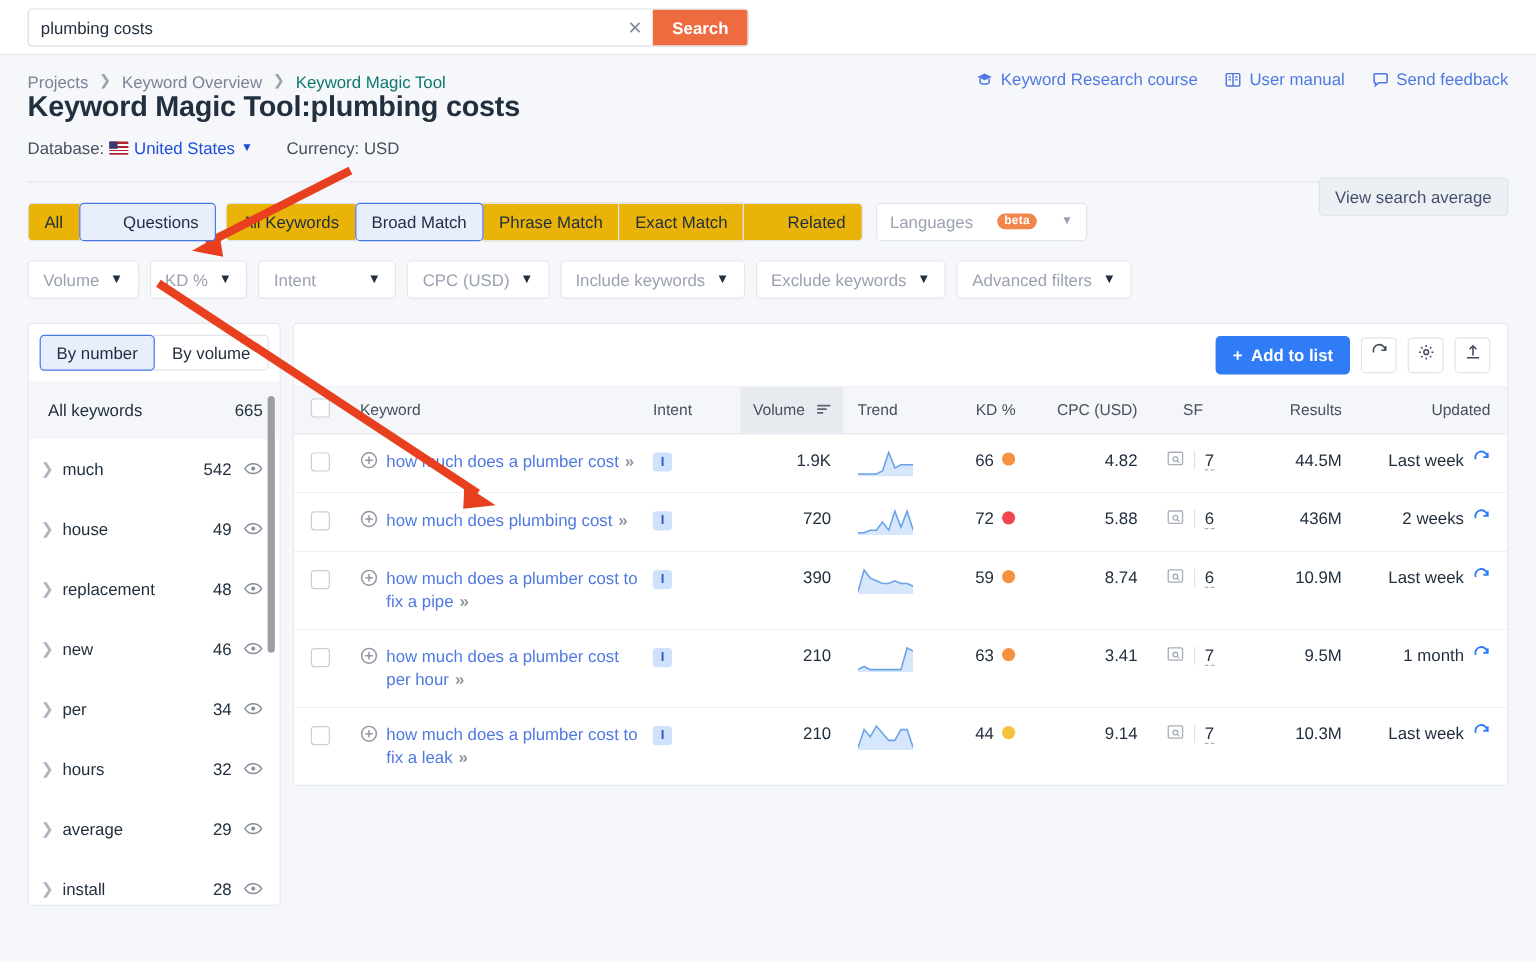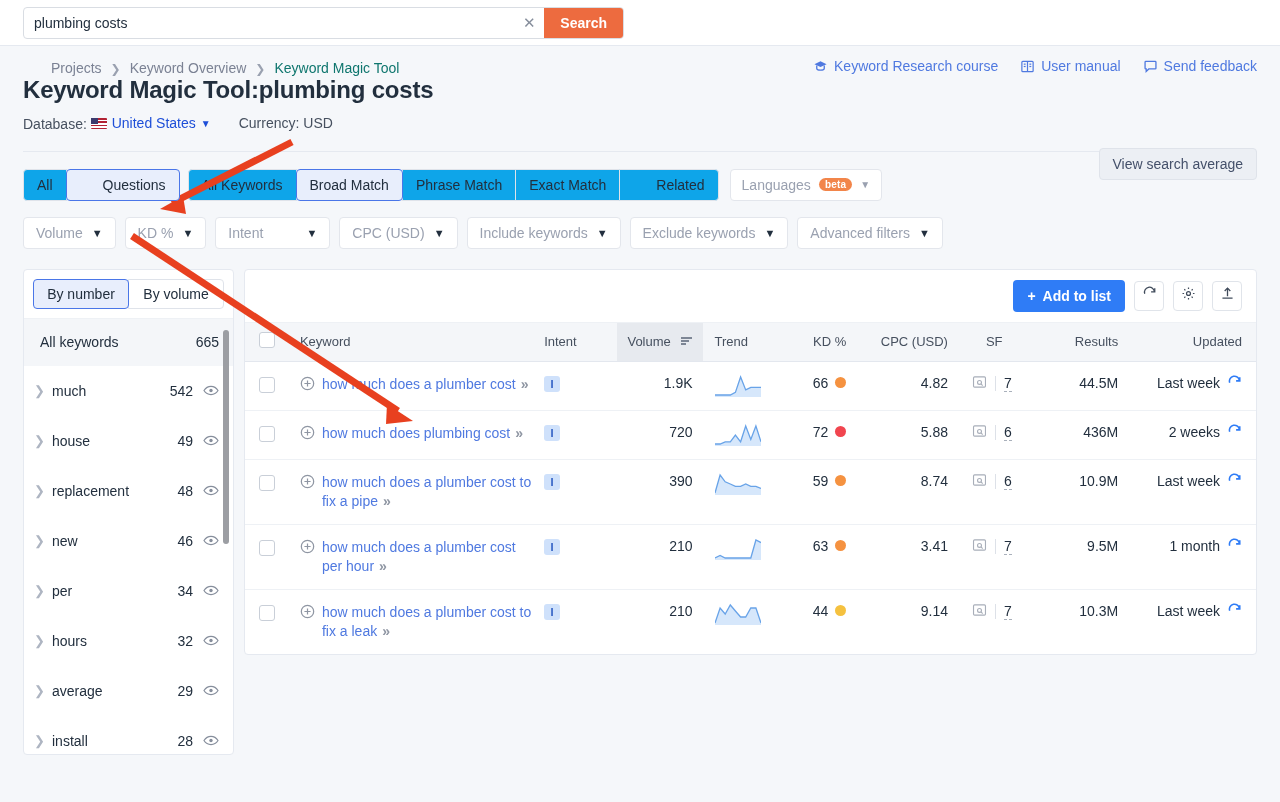--- a/index.html
+++ b/index.html
@@ -36,21 +36,21 @@
   }
   .search-btn {
     background: #ed6b3f; color: #fff; border: 0;
     padding: 0 16px; font-size: 14px; font-weight: 700;
     font-family: "Liberation Sans", sans-serif; cursor: pointer;
     display: flex; align-items: center;
   }
 
   
   .header { padding: 14px 23px 0 23px; position: relative; }
-  .breadcrumb { font-size: 14px; color: #6c7484; display: flex; align-items: flex-end; gap: 9px; margin-left: 28px; }
+  .breadcrumb { font-size: 14px; color: #6c7484; display: flex; align-items: flex-start; gap: 9px; }
   .breadcrumb .crumb { color: #7b8294; cursor: pointer; }
   .breadcrumb .crumb.active { color: #0f766e; cursor: default; }
   .breadcrumb .sep { color: #9aa1b0; font-size: 12px; }
 
   .toplinks {
     position: absolute; right: 23px; top: 12px;
     display: flex; align-items: center; gap: 22px;
     font-size: 14px;
   }
   .toplink { color: #4f79e0; display: flex; align-items: center; gap: 6px; cursor: pointer; white-space: nowrap; }
@@ -81,33 +81,33 @@
   }
   .caret { font-size: 10px; }
 
   .hr { height: 1px; background: #e5e9f0; margin-top: 19px; }
 
   
   .tabs-zone { padding: 17px 23px 0 23px; }
   .tab-group { display: flex; align-items: center; }
   .seg { display: flex; }
   .seg .tab {
-    border: 1px solid #dfe3ea; background: #0ea5e9; color: #222f3e;
+    border: 1px solid #dfe3ea; background: #eab308; color: #222f3e;
     font-size: 14px; padding: 7px 13px; cursor: pointer; position: relative;
     font-family: "Liberation Sans", sans-serif; white-space: nowrap;
   }
   .seg .tab:first-child { border-radius: 4px 0 0 4px; }
   .seg .tab:last-child { border-radius: 0 4px 4px 0; padding-left: 36px; }
   .seg .tab + .tab { margin-left: -1px; }
   .seg .tab.selected {
     background: #e8eefc; border-color: #4a76e8; color: #222f3e; z-index: 2; border-radius: 4px;
   }
   .seg-gap { width: 8px; }
   .lang-pill {
-    display: flex; align-items: center; gap: 8px;
+    display: flex; align-items: center; gap: 20px;
     border: 1px solid #e3e6ec; border-radius: 4px; background: #fff;
     padding: 7px 11px; font-size: 14px; color: #9aa1b0; cursor: pointer; margin-left: 11px;
   }
   .beta {
     background: #f2854a; color: #fff; font-size: 10px; font-weight: 700;
     border-radius: 8px; padding: 1px 6px; letter-spacing: .2px;
   }
 
   .filters { display: flex; gap: 9px; margin-top: 16px; }
   .fpill {

